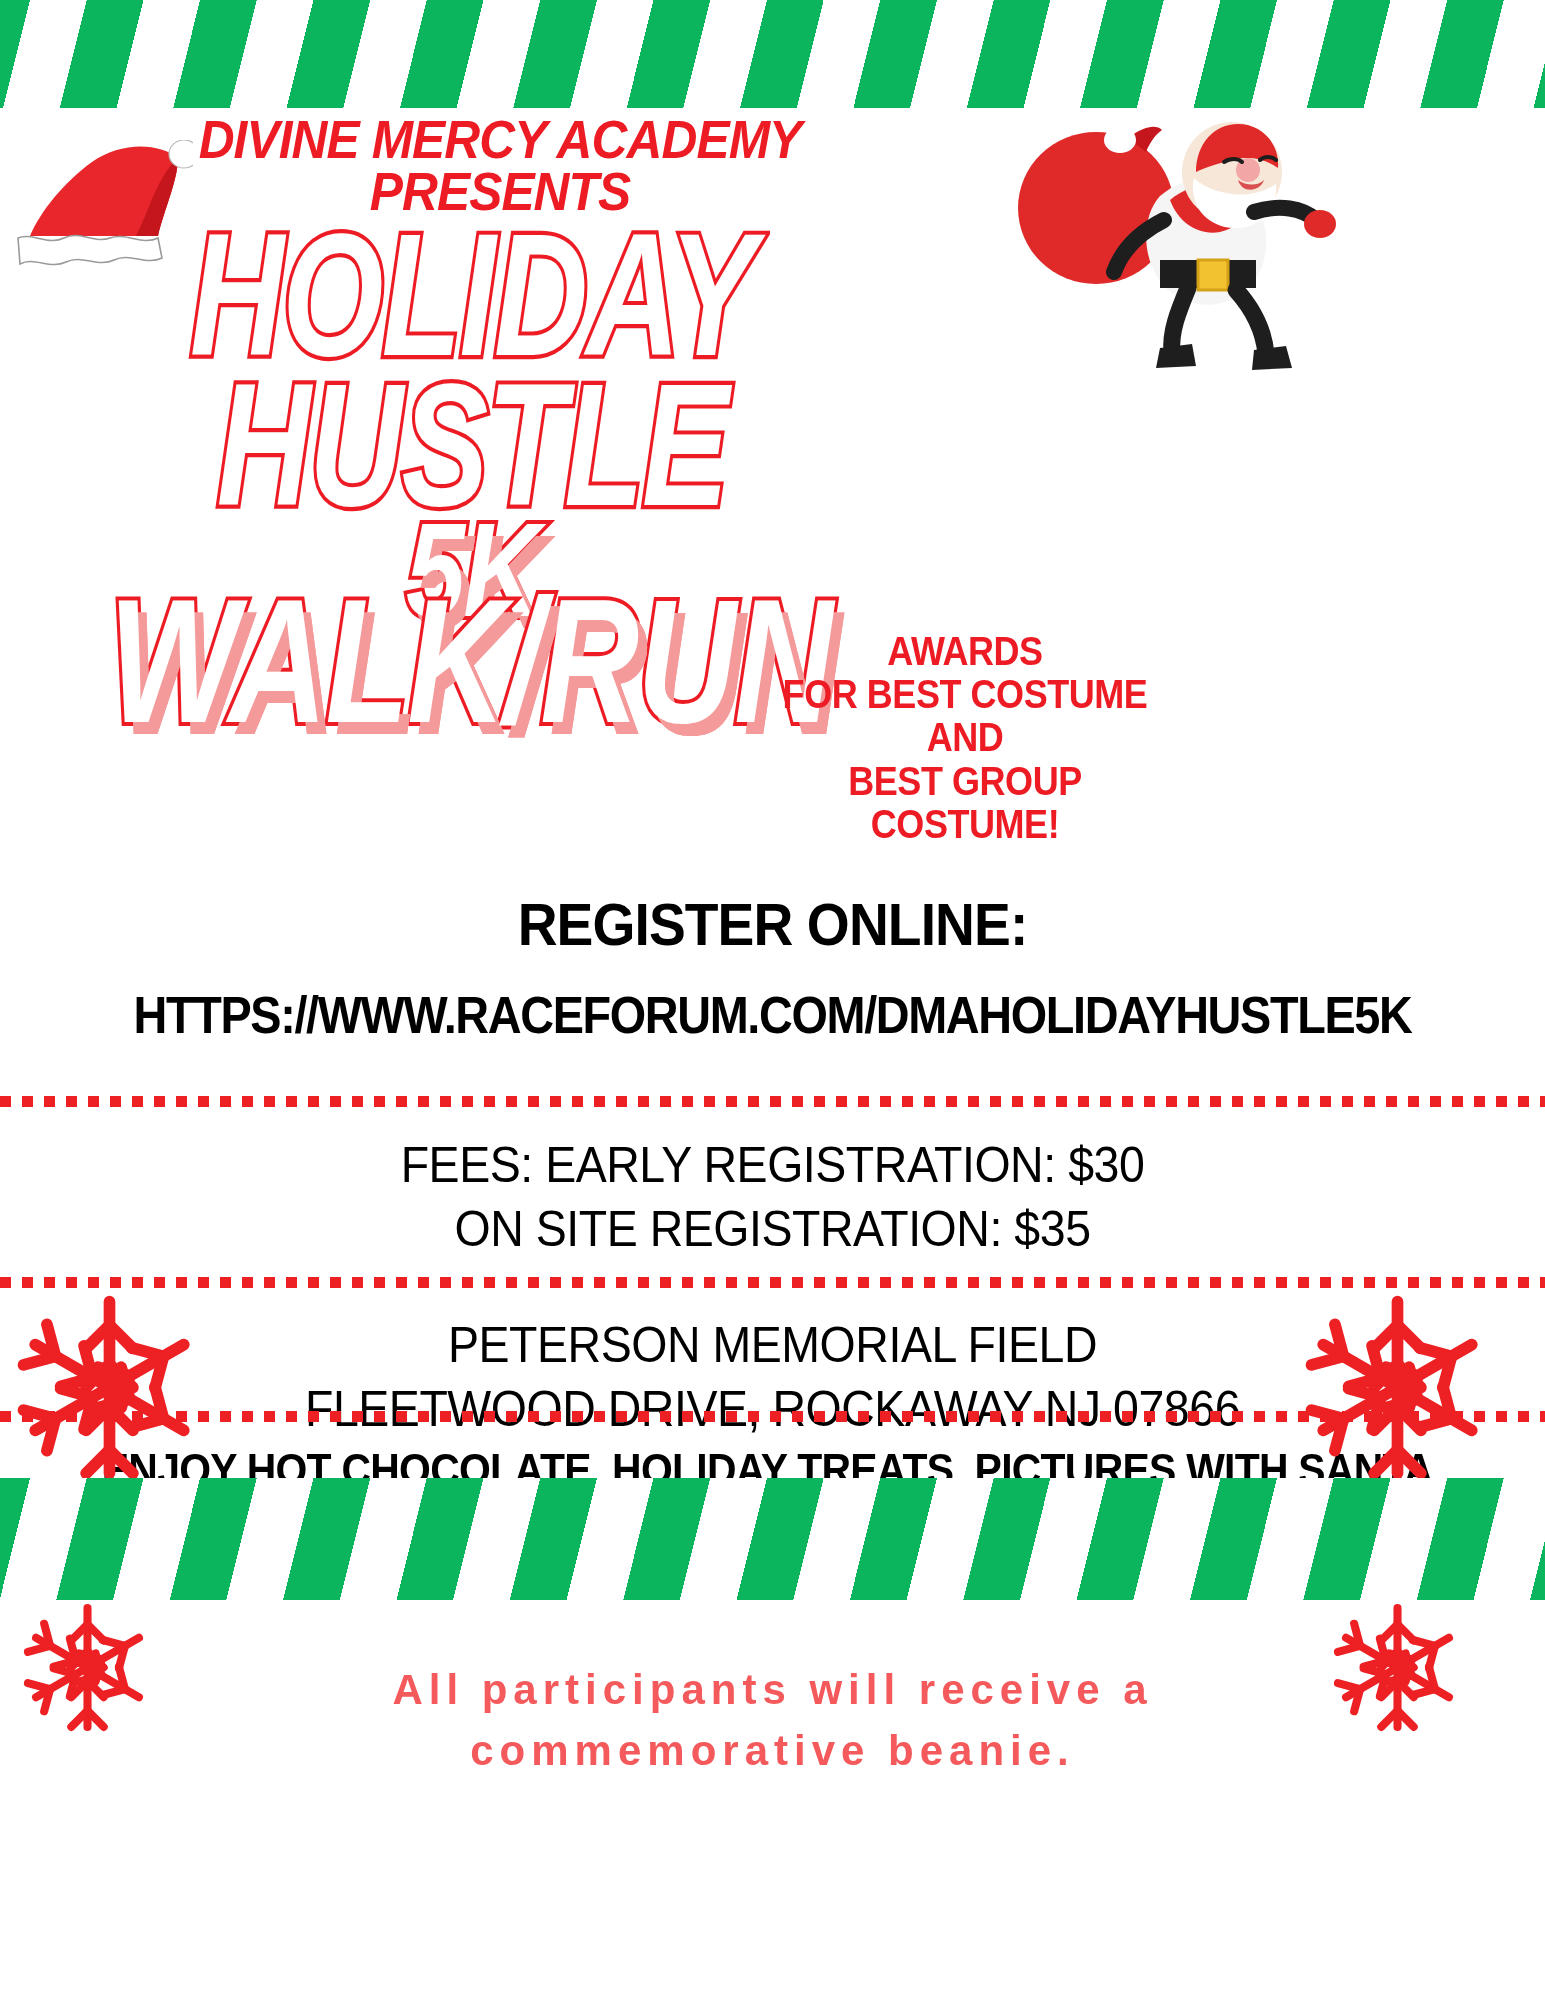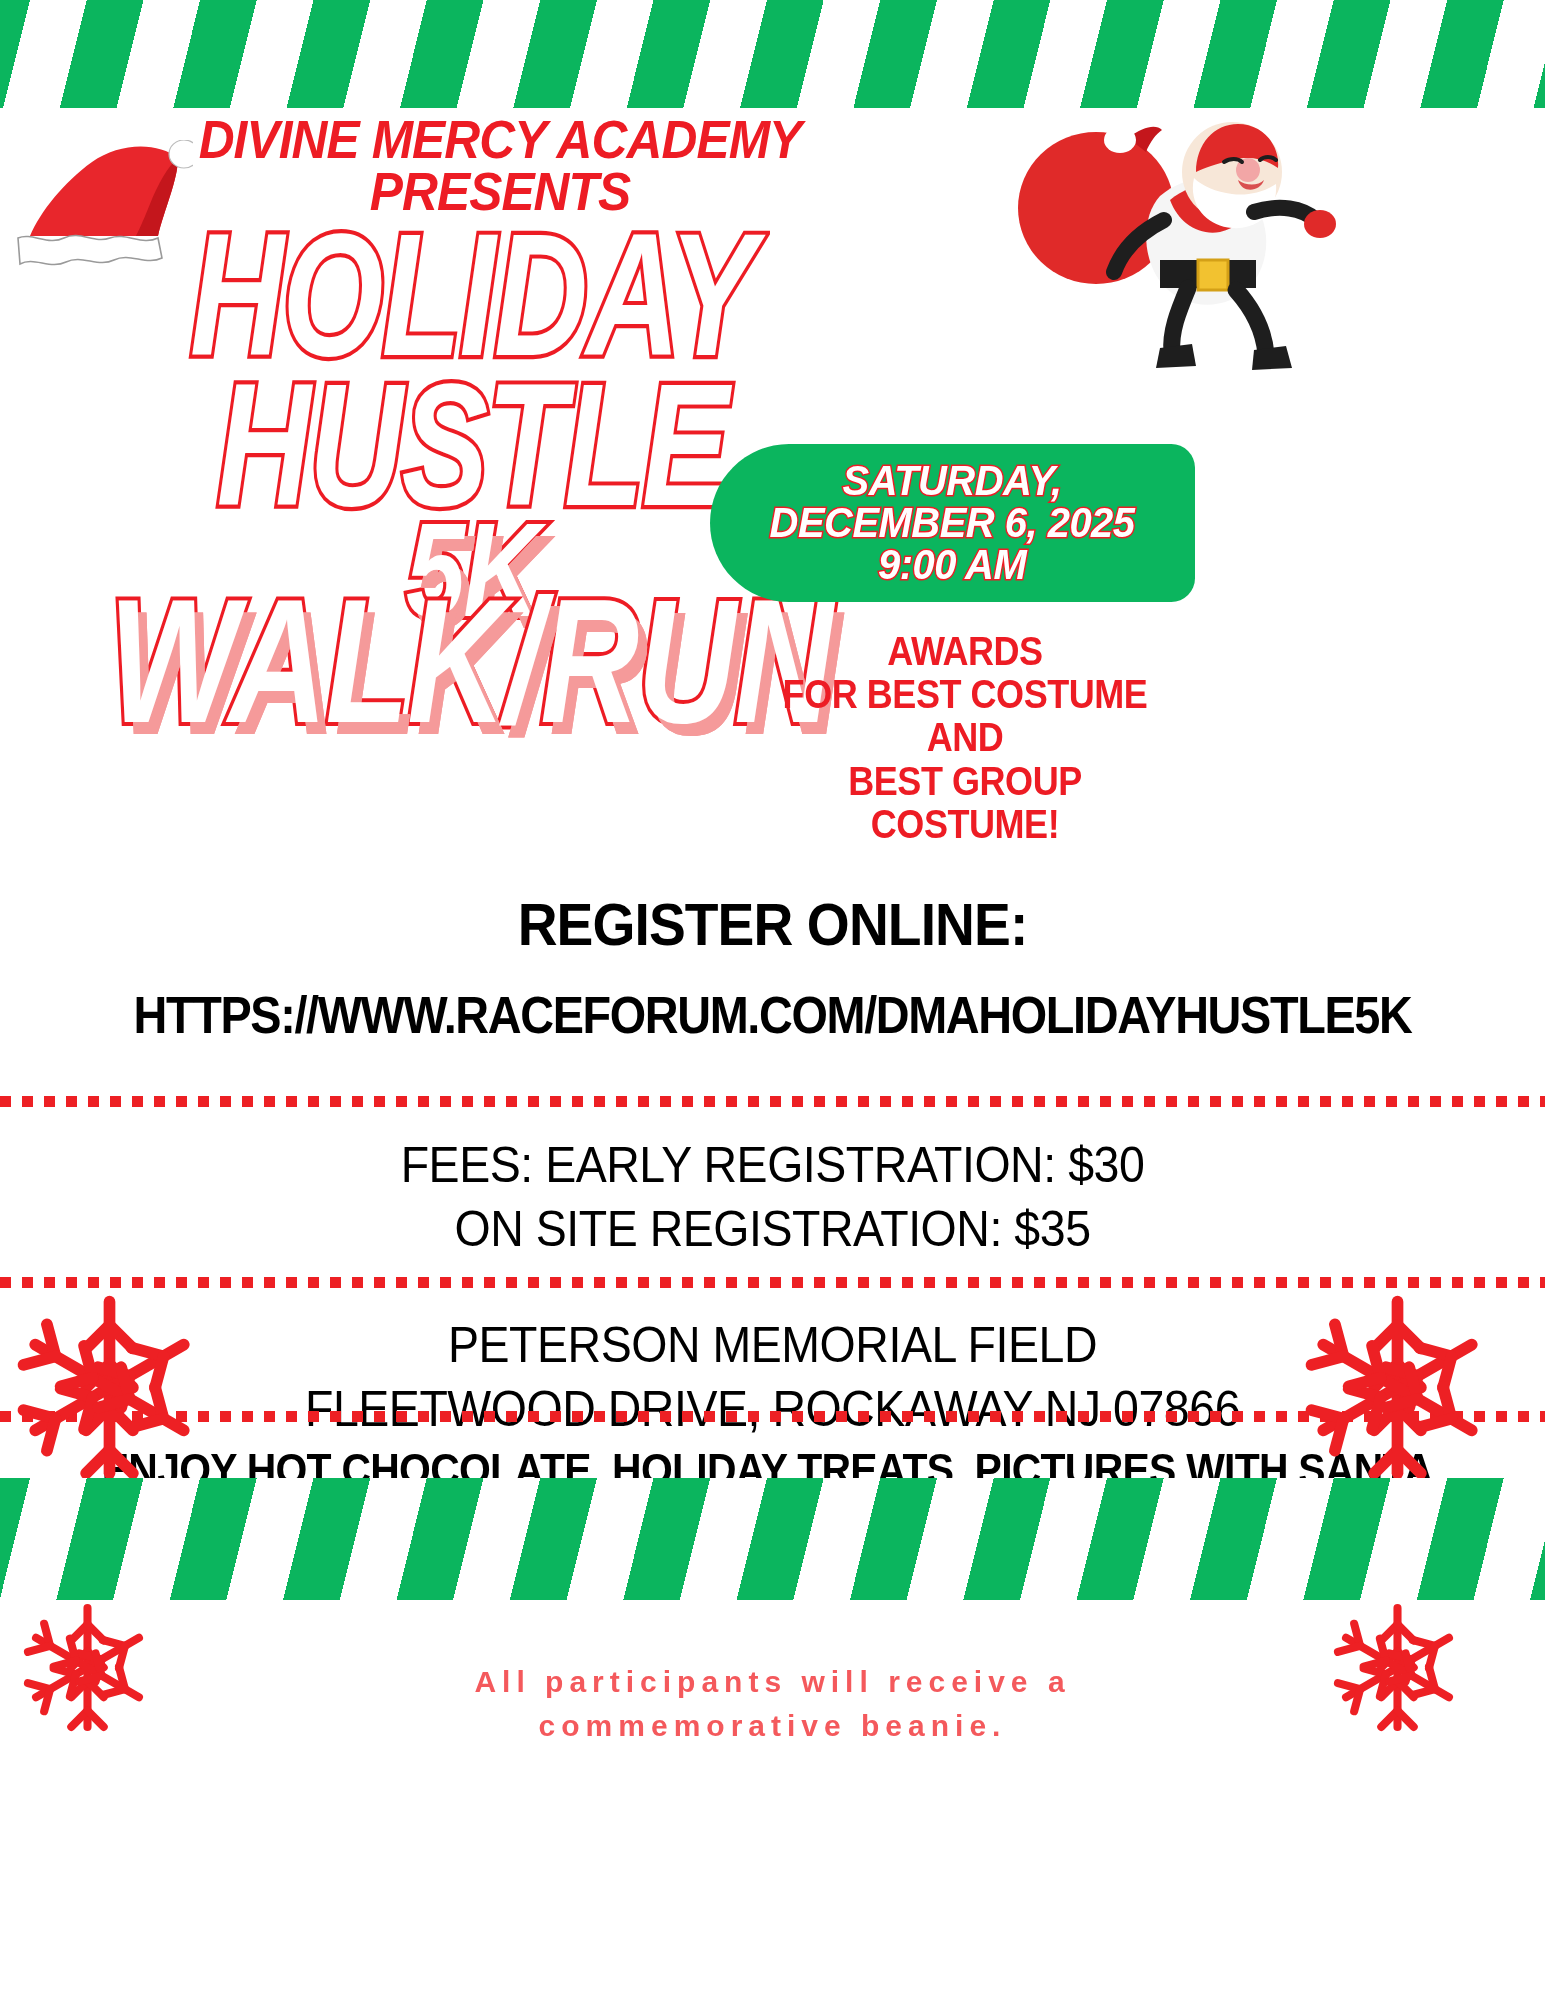--- a/index.html
+++ b/index.html
@@ -185,21 +185,21 @@
     font-weight:bold;
     line-height:1.18;
     letter-spacing:-0.8px;
     transform:scaleX(0.93);
   }
   #beanie {
     position:absolute; left:190px; top:1660px; width:1165px;
     text-align:center;
     color:#f4595c;
     font-weight:bold;
-    font-size:30px;
+    font-size:42px;
     line-height:1.45;
     letter-spacing:6px;
     white-space:pre-line;
   }
 
   
   .deco { position:absolute; }
   #santa-hat   { left:8px;   top:140px; }
   #santa-run   { left:1010px;top:100px; }
   #snow-left-1 { left:12px;  top:1290px; }
@@ -261,25 +261,20 @@
 PRESENTS</div>
 
   <div class="bigtitle outline-red" id="title-holiday">HOLIDAY</div>
 
   <div class="bigtitle outline-red" id="title-hustle">HUSTLE</div>
 
   <div class="bigtitle outline-red shadow-pink" id="title-5k">5K</div>
 
   <div class="bigtitle outline-red shadow-pink" id="title-walkrun">WALK/RUN</div>
 
-  <div id="date-pill">
-    <div class="pill-text">SATURDAY,
-DECEMBER 6, 2025
-9:00 AM</div>
-  </div>
 
   <div id="awards">AWARDS
 FOR BEST COSTUME AND
 BEST GROUP COSTUME!</div>
 </div>
 
 <div id="register-label">REGISTER ONLINE:</div>
 <div id="register-url">HTTPS://WWW.RACEFORUM.COM/DMAHOLIDAYHUSTLE5K</div>
 
 <div class="divider" id="div-1"></div>

